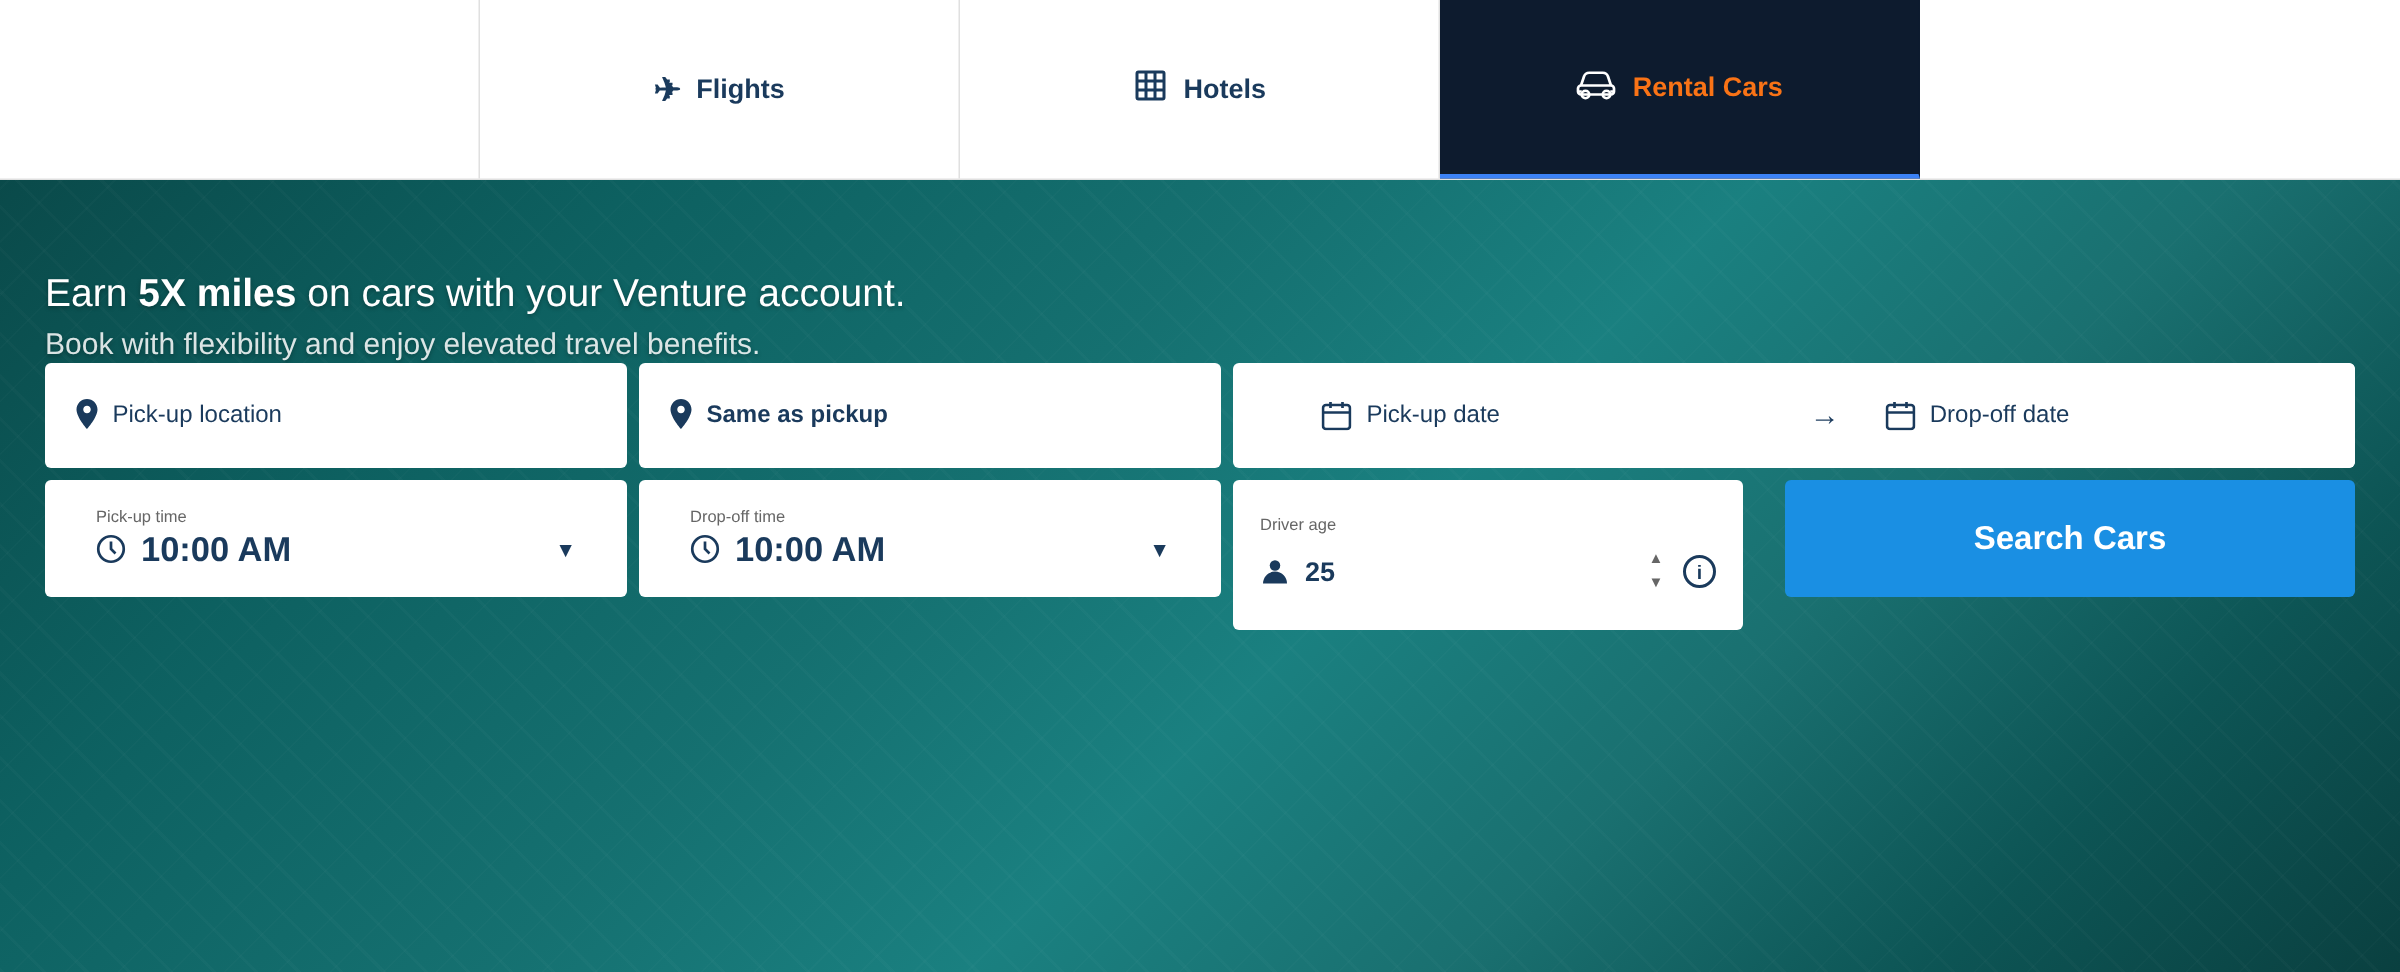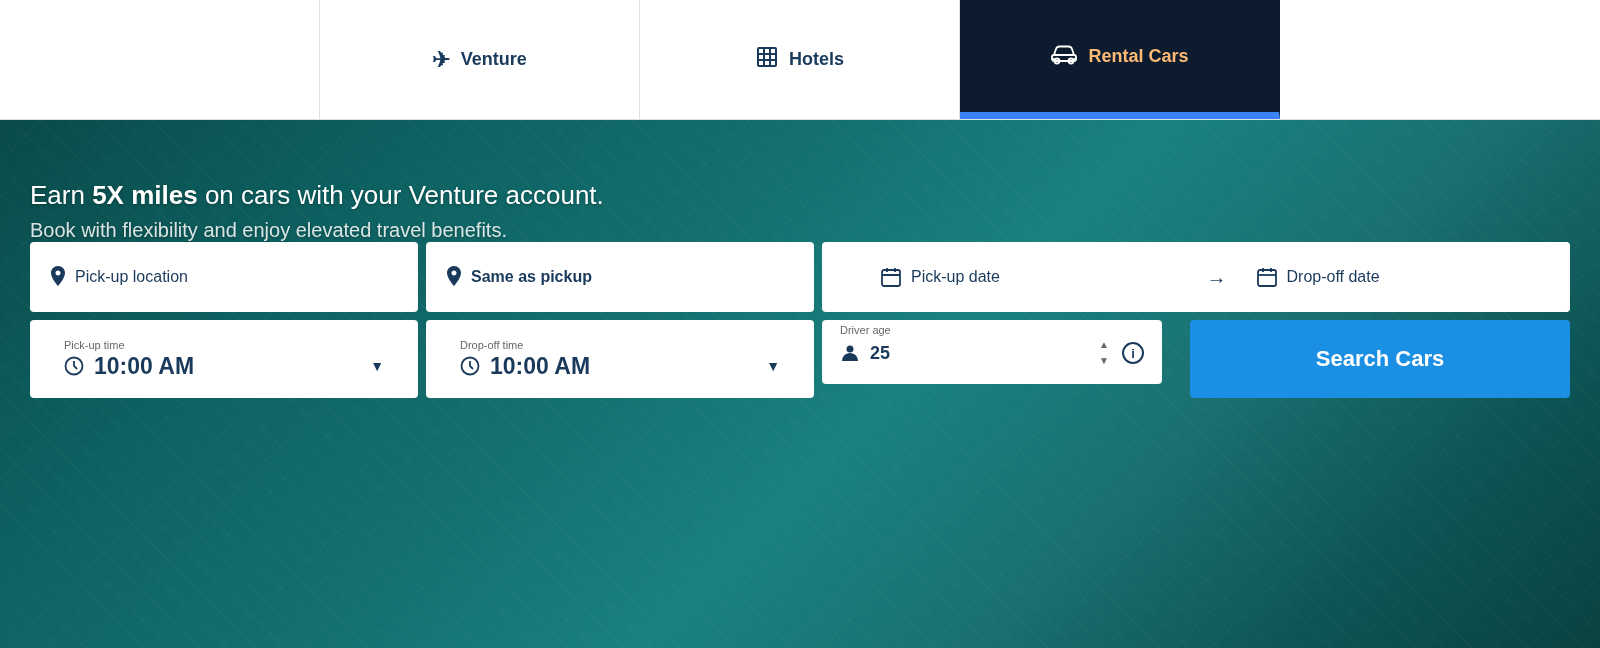--- a/index.html
+++ b/index.html
@@ -23,22 +23,22 @@
       gap: 10px;
       width: 320px;
       cursor: pointer;
       border-right: 1px solid #e0e0e0;
       font-size: 18px;
       font-weight: 600;
       color: #1a3a5c;
     }
     .nav-tab.active {
       background: #0d1b2e;
-      color: #fdba74;
-      border-bottom: 7px solid #3b82f6;
+      color: #f97316;
+      border-bottom: 3px solid #3b82f6;
       border-right: 1px solid #0d1b2e;
     }
     .nav-tab-icon {
       font-size: 22px;
     }
 
     
     .hero {
       position: relative;
       width: 100%;
@@ -219,25 +219,25 @@
     }
 
     .dropdown-arrow {
       color: #1a3a5c;
       font-size: 14px;
     }
 
     .driver-age-field {
       background: #ffffff;
       border-radius: 4px;
-      padding: 4px 18px;
+      padding: 24px 18px;
       display: flex;
       flex-direction: column;
-      justify-content: flex-start;
-      height: 64px;
+      justify-content: space-between;
+      height: 100px;
     }
 
     .age-row {
       display: flex;
       align-items: center;
       justify-content: space-between;
     }
 
     .age-value {
       font-size: 18px;
@@ -302,21 +302,21 @@
     }
   </style>
 </head>
 <body>
 
 <div class="nav-bar">
   <div class="nav-left-space"></div>
 
   <div class="nav-tab">
     <span class="nav-tab-icon">✈</span>
-    <span>Venture</span>
+    <span>Flights</span>
   </div>
 
   <div class="nav-tab">
     <span class="nav-tab-icon">
       <svg width="24" height="24" viewBox="0 0 24 24" fill="none" stroke="#1a3a5c" stroke-width="2">
         <rect x="3" y="3" width="18" height="18" rx="1"></rect>
         <line x1="9" y1="21" x2="9" y2="3"></line>
         <line x1="3" y1="9" x2="21" y2="9"></line>
         <line x1="3" y1="15" x2="21" y2="15"></line>
         <line x1="15" y1="21" x2="15" y2="3"></line>

